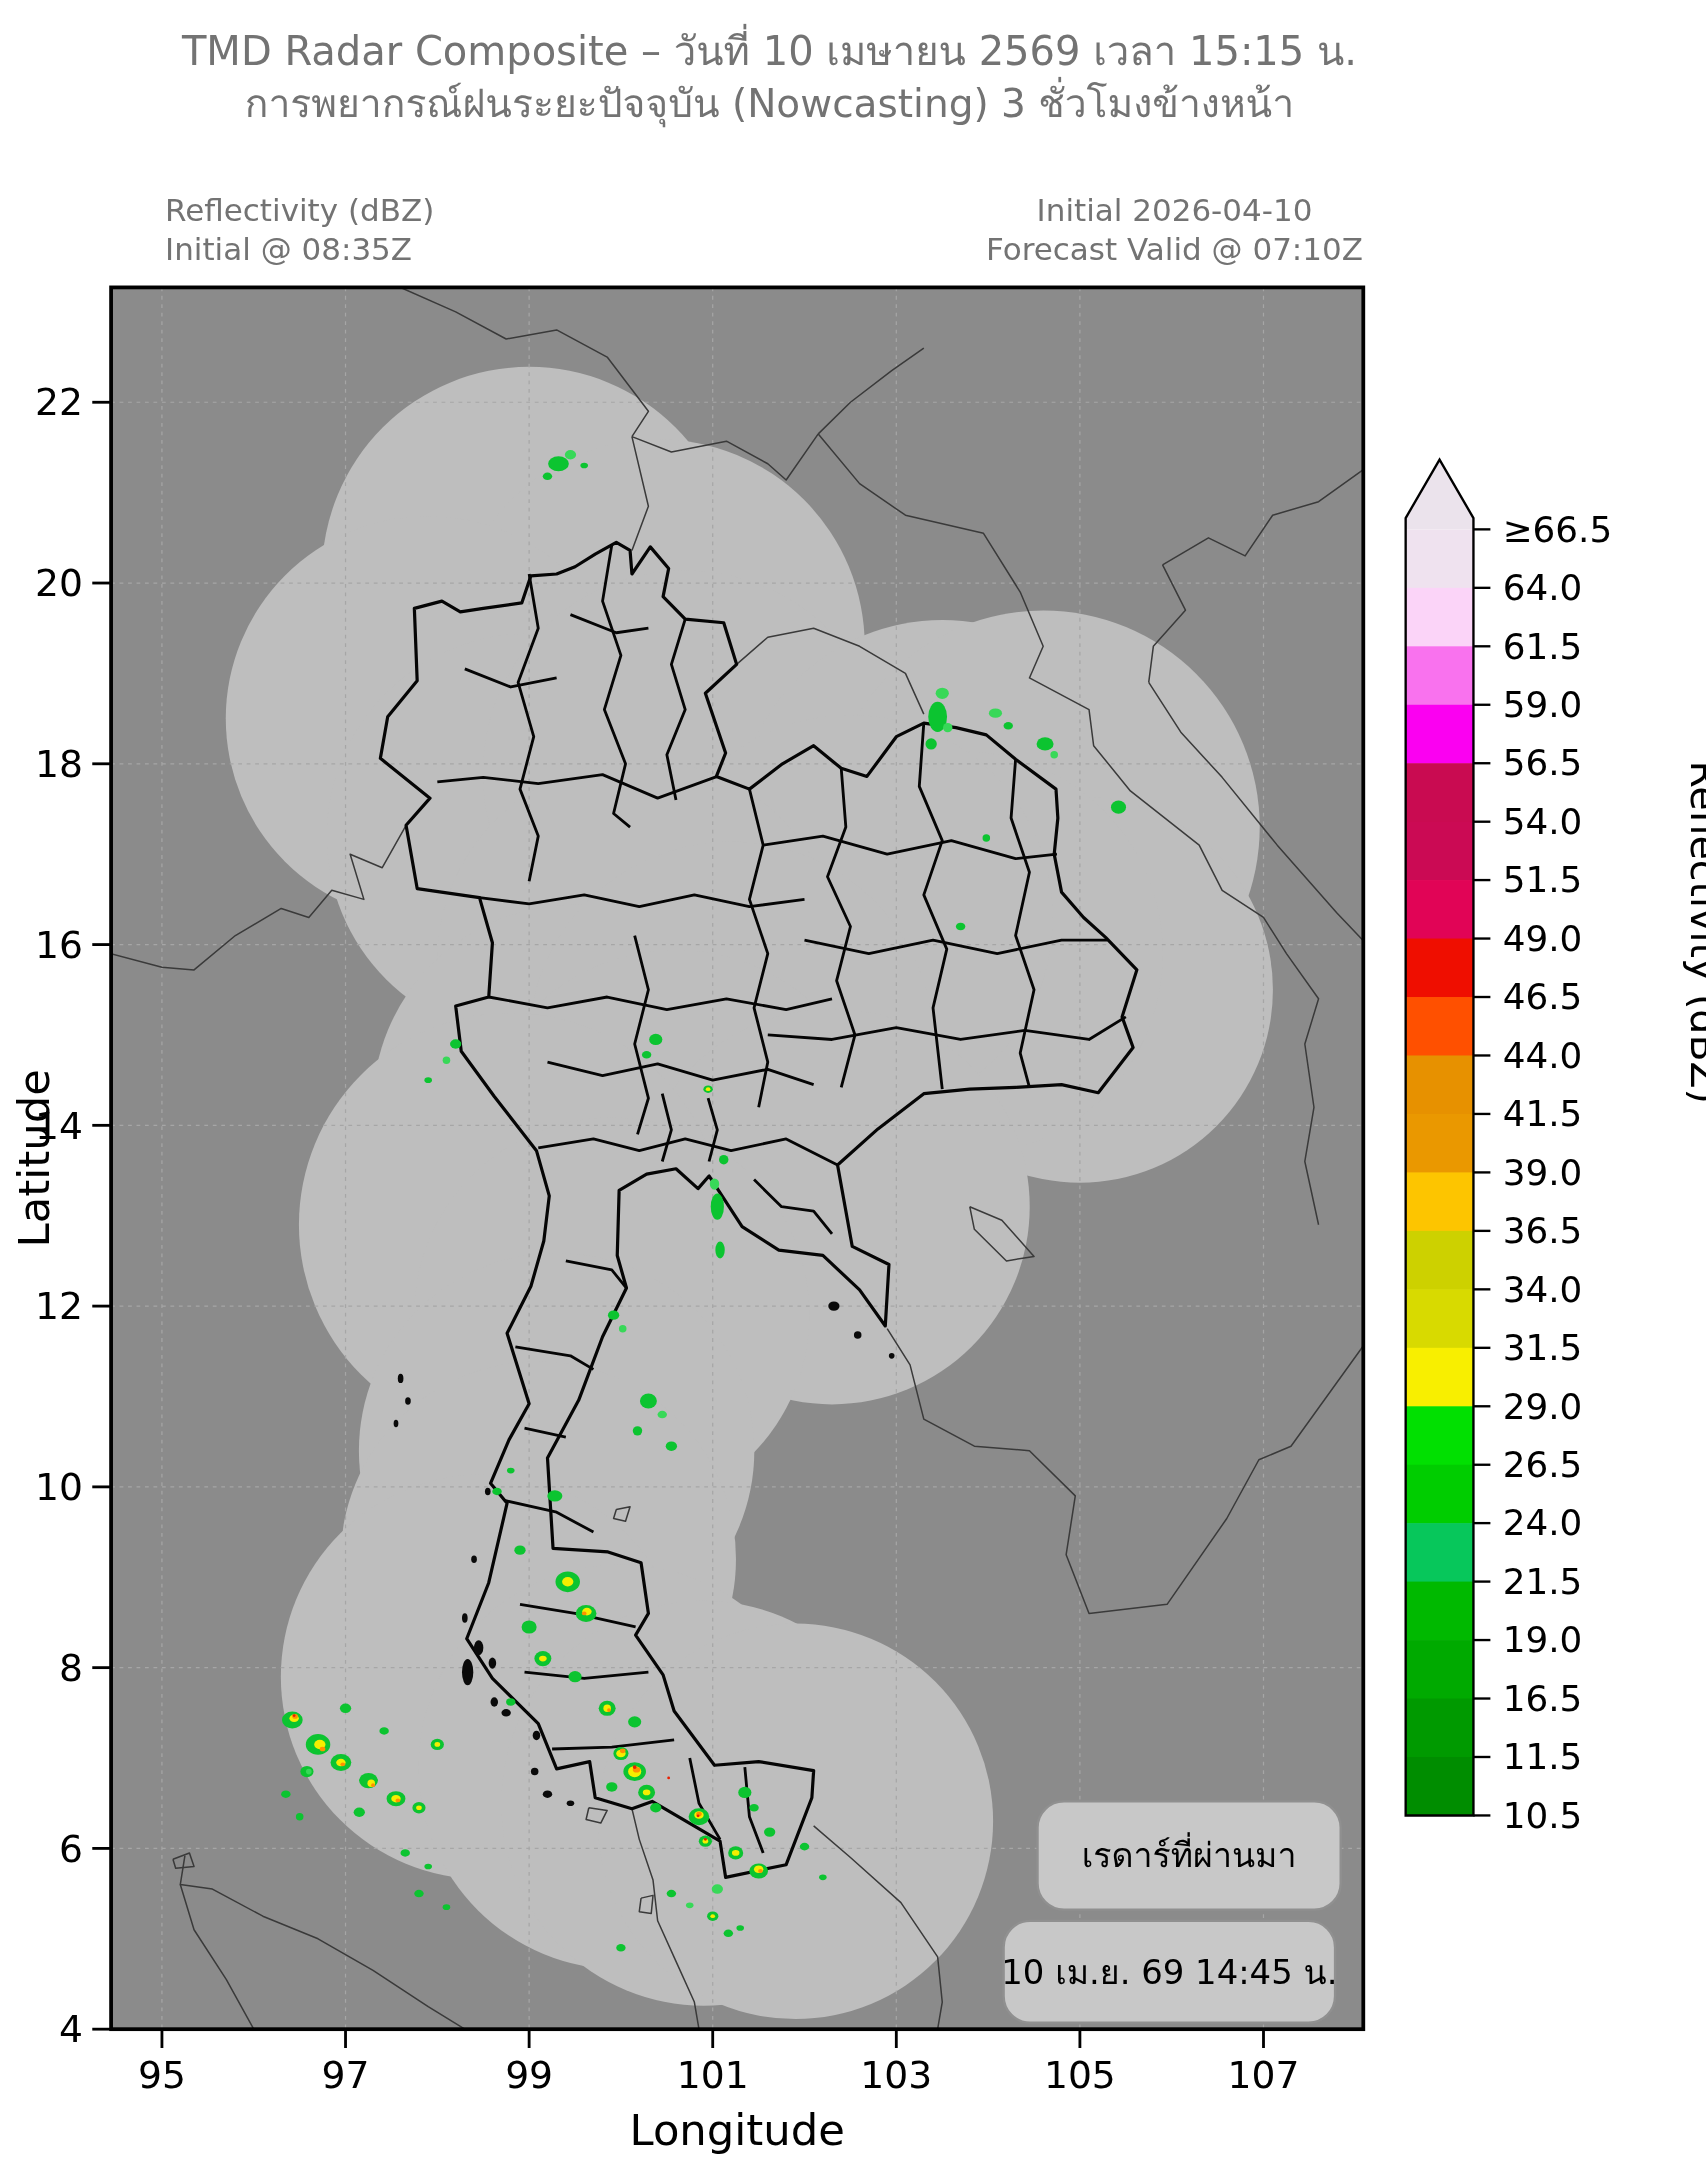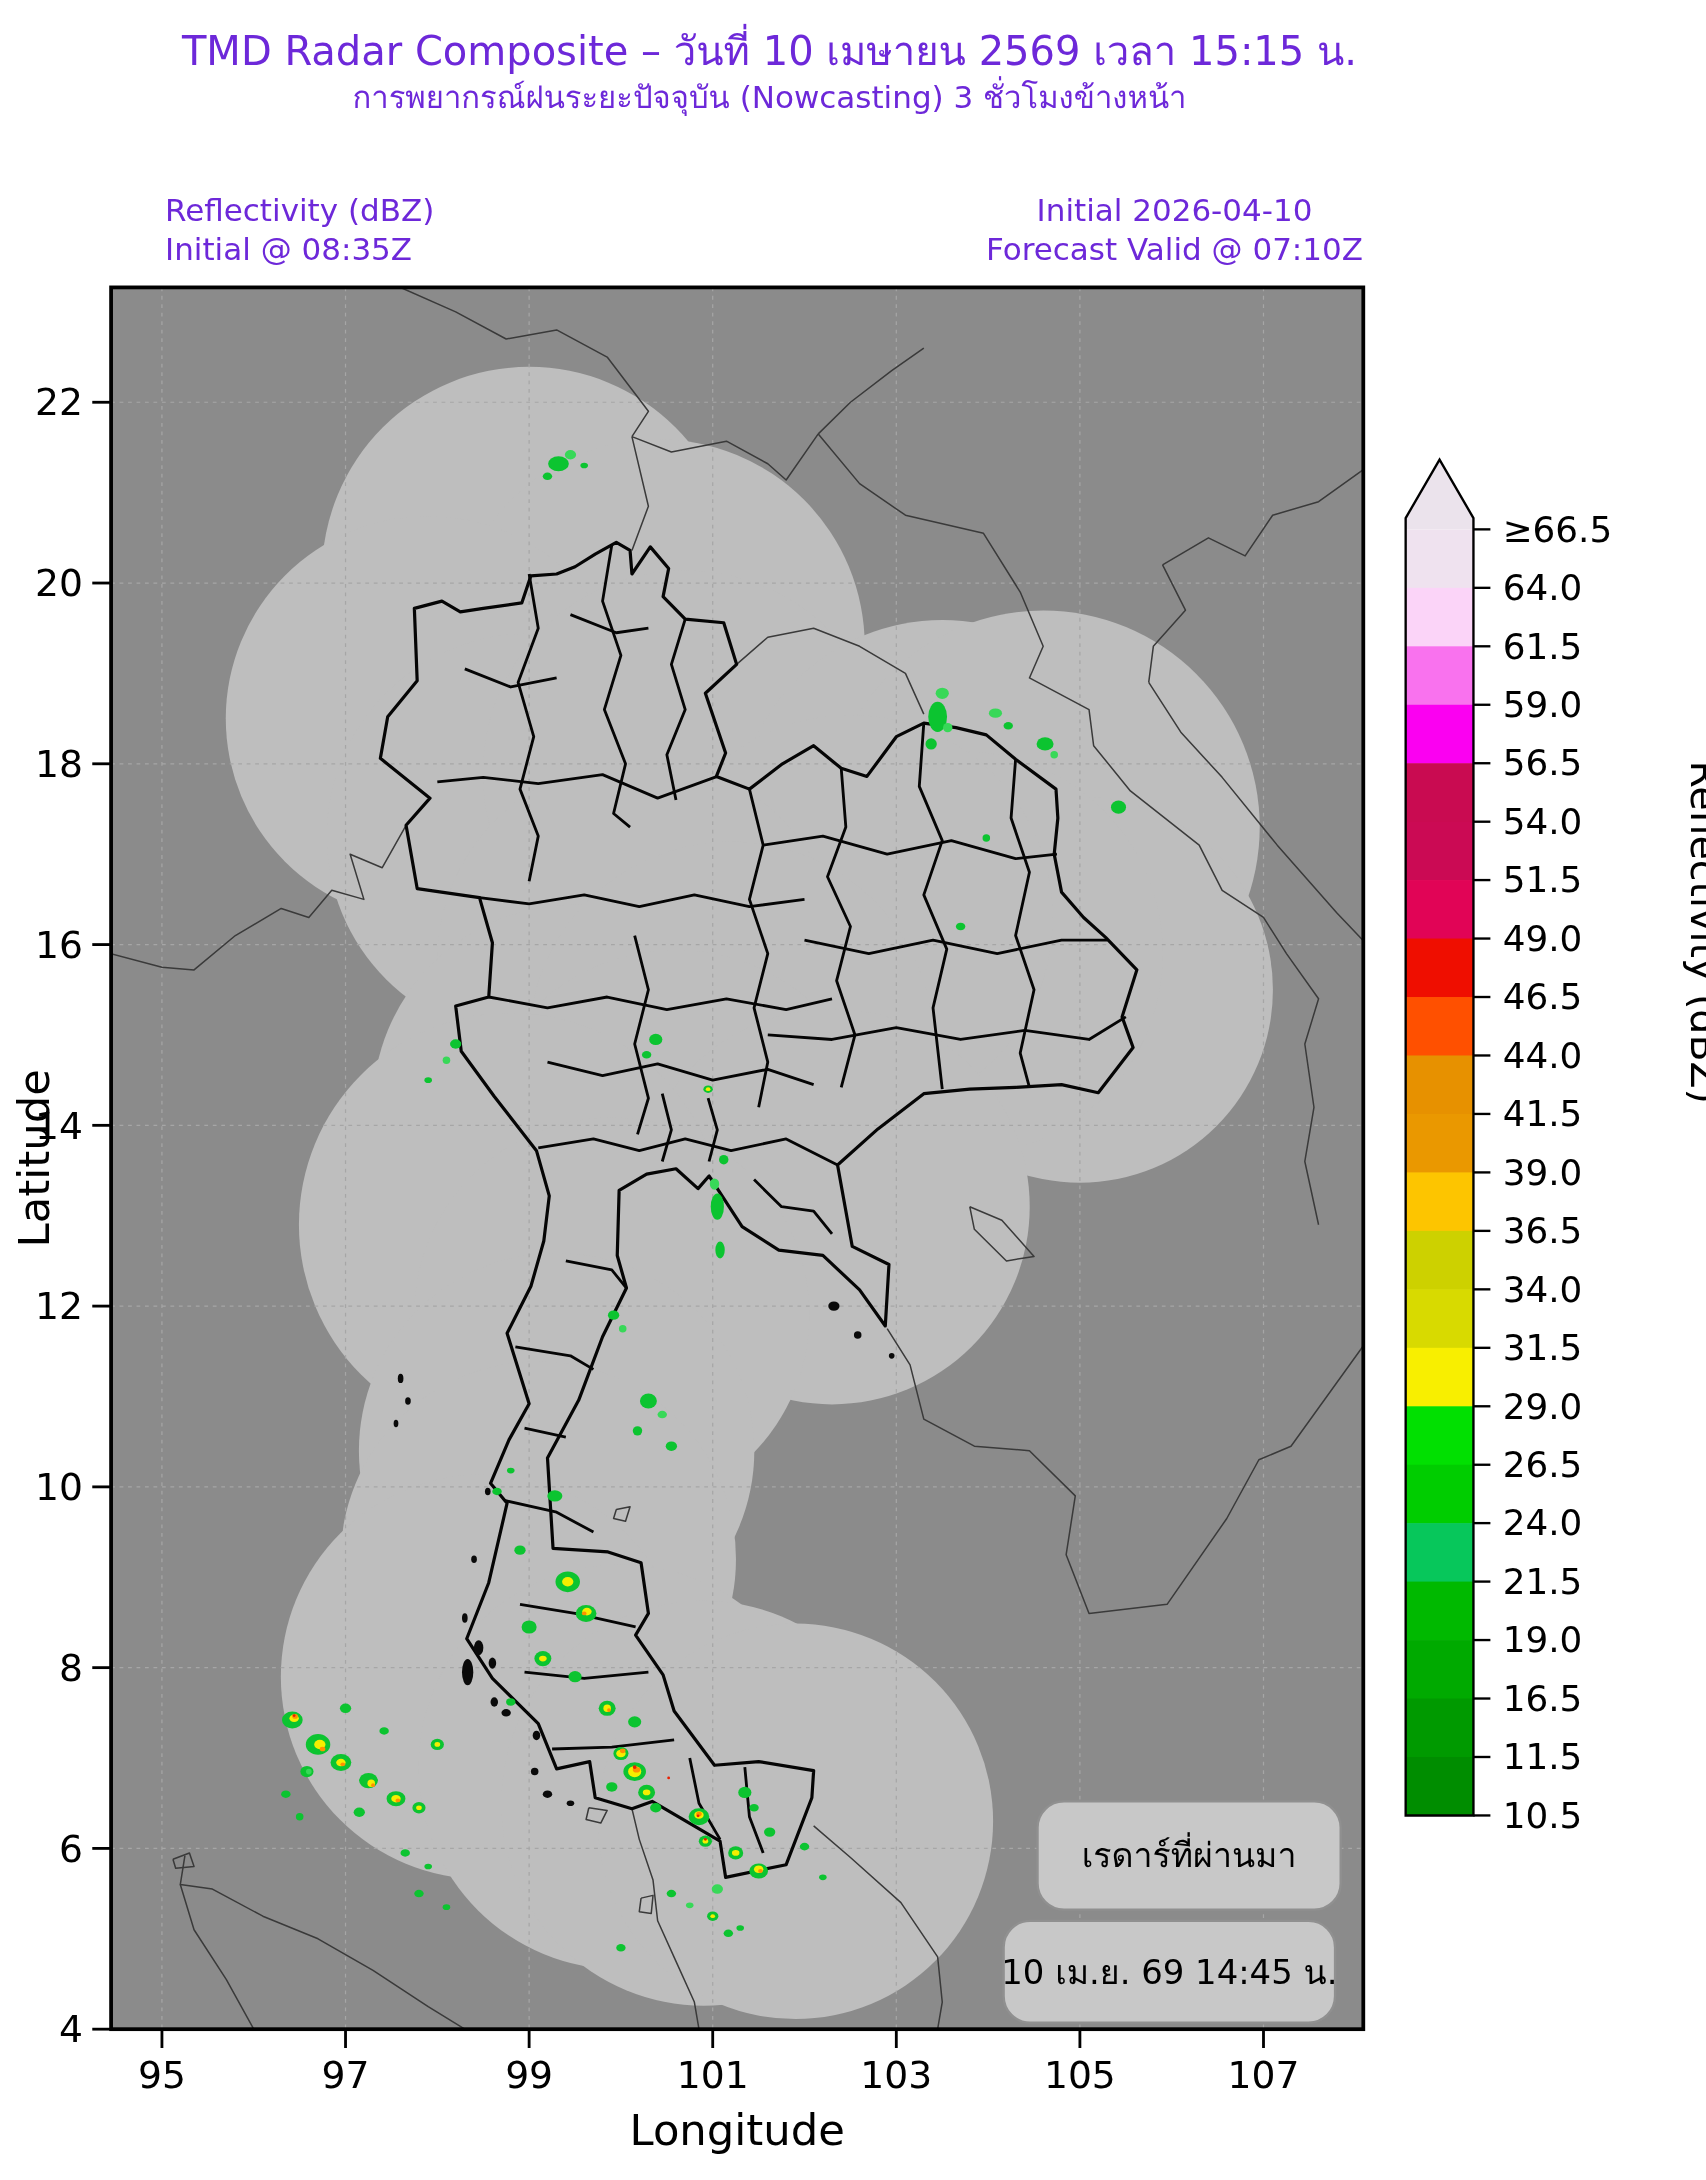--- a/index.html
+++ b/index.html
@@ -1,20 +1,20 @@
 <!DOCTYPE html>
 <html style="font-size:15px"><head>
 <meta charset="utf-8">
 <style>
   html,body{margin:0;padding:0;background:#ffffff;}
   #canvas{position:relative;width:1706px;height:2181px;background:#ffffff;overflow:hidden;
-          font-family:"DejaVu Sans","Liberation Sans",sans-serif;color:#6d28d9;}
+          font-family:"DejaVu Sans","Liberation Sans",sans-serif;color:#737373;}
   .ttl{position:absolute;left:0;width:1539px;text-align:center;white-space:nowrap;}
   #title-line1{top:19px;font-size:40px;}
-  #title-line2{top:72px;font-size:31px;}
+  #title-line2{top:72px;font-size:39px;}
   .hdr{position:absolute;top:191px;font-size:31px;line-height:39px;}
   #header-left{left:165px;text-align:left;}
   #header-right{right:343px;text-align:center;}
   svg text{font-family:"DejaVu Sans","Liberation Sans",sans-serif;}
 </style>
 </head>
 <body>
 
 <div id="canvas">
   <div class="ttl" id="title-line1">TMD Radar Composite – วันที่ 10 เมษายน 2569 เวลา 15:15 น.</div>

